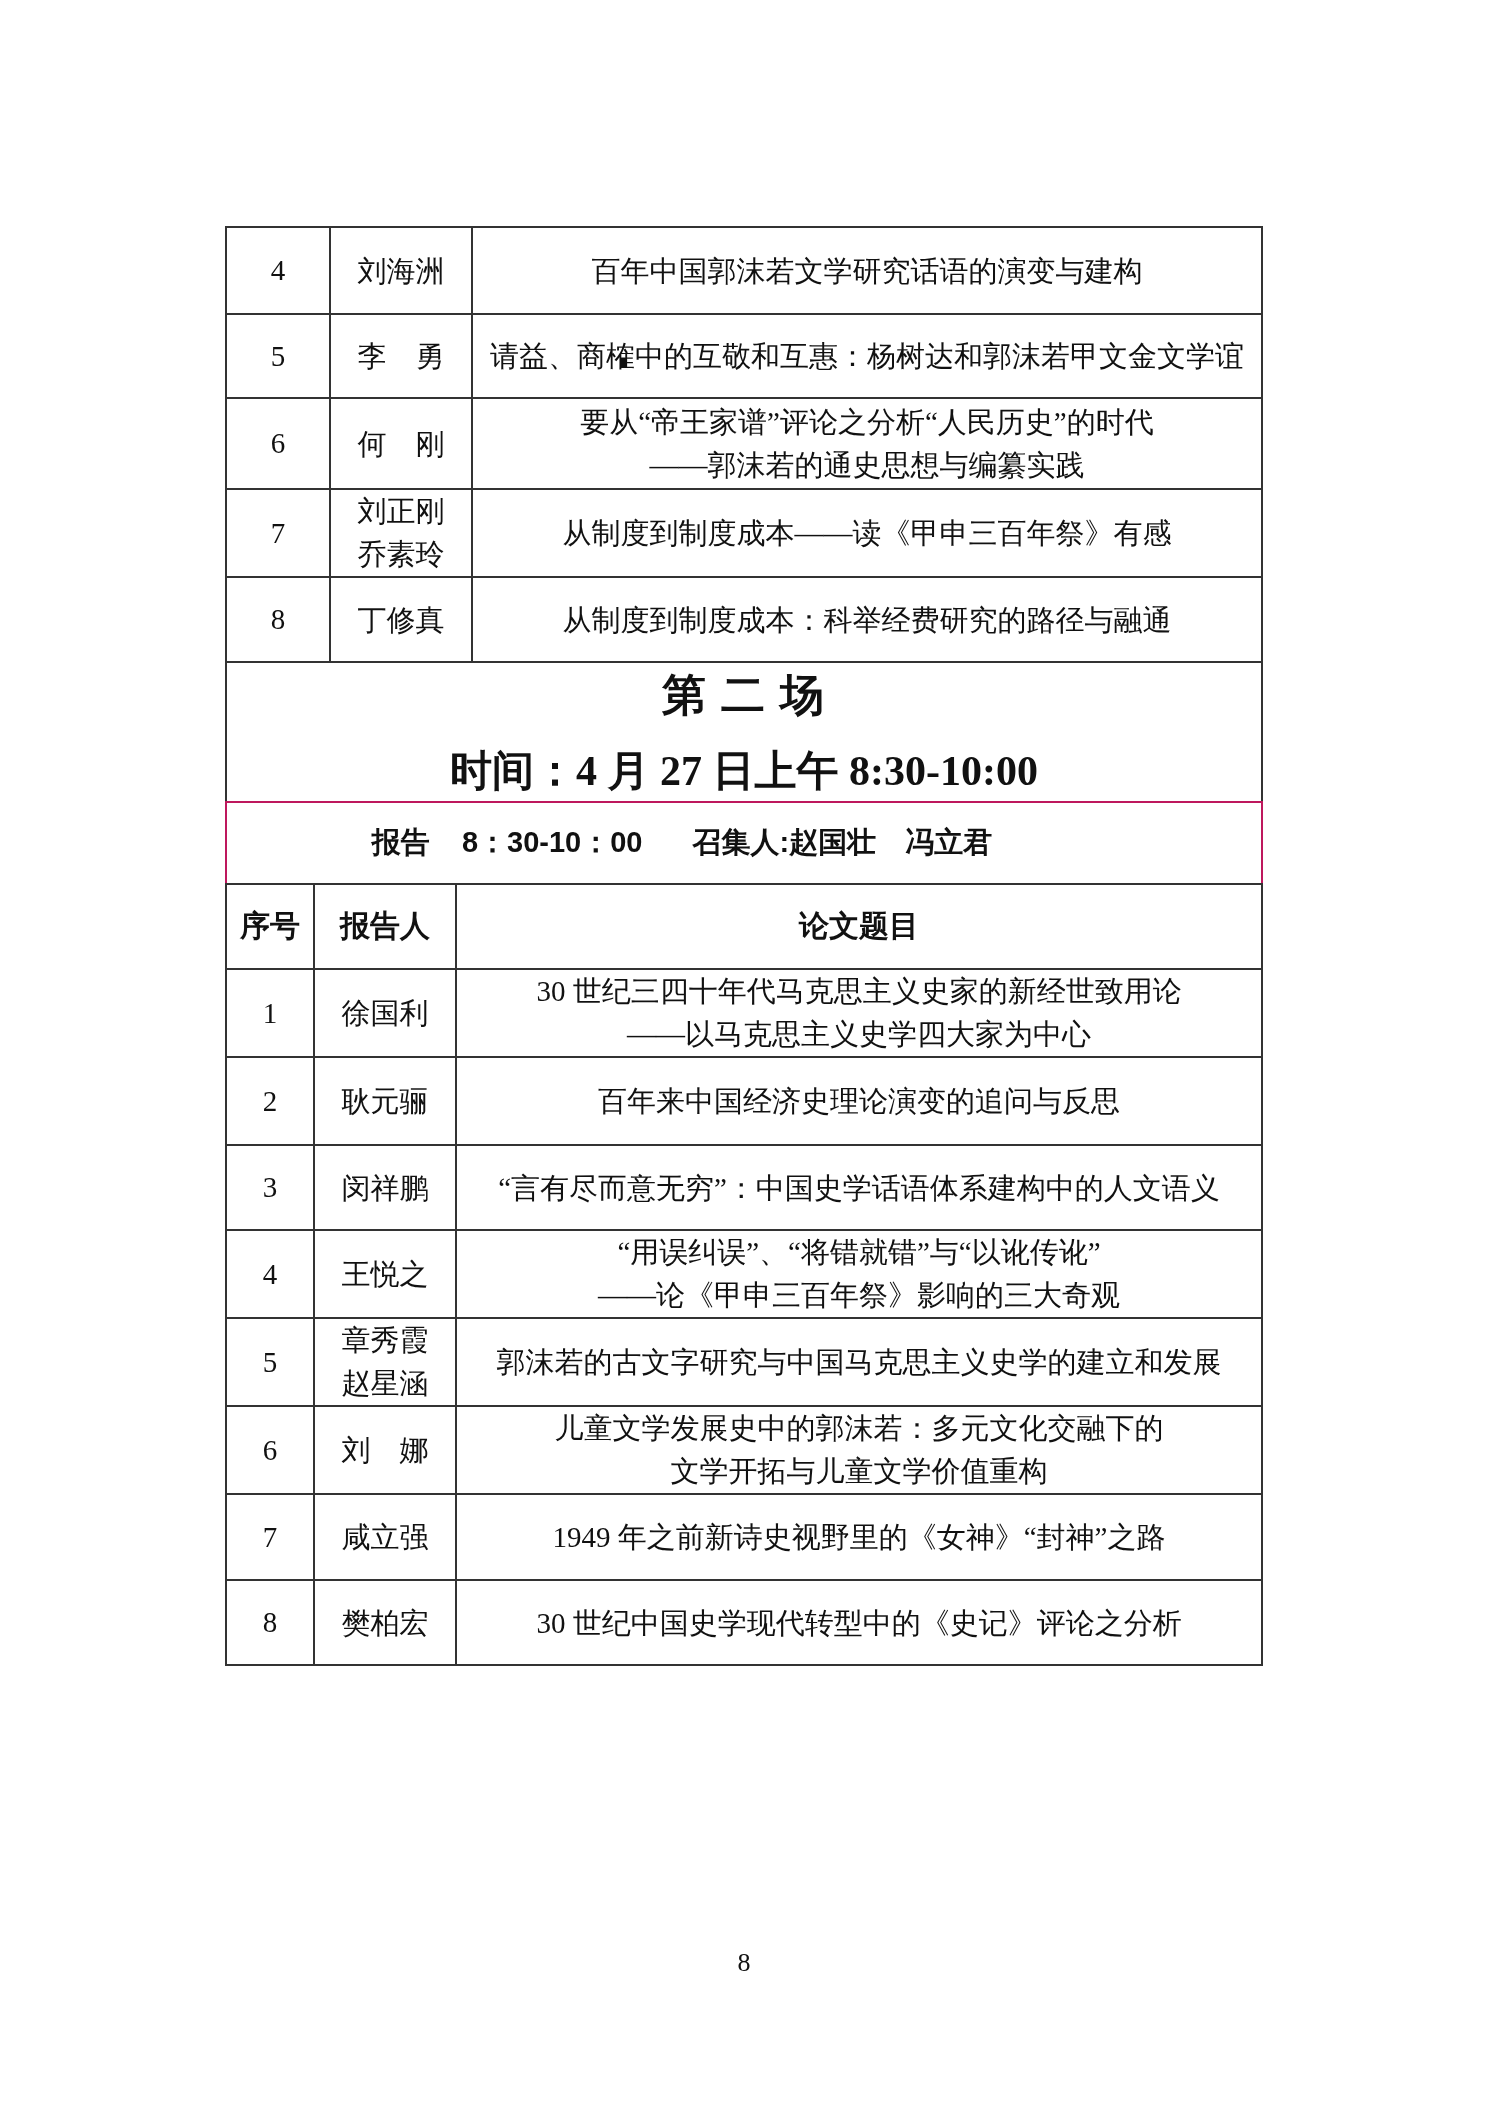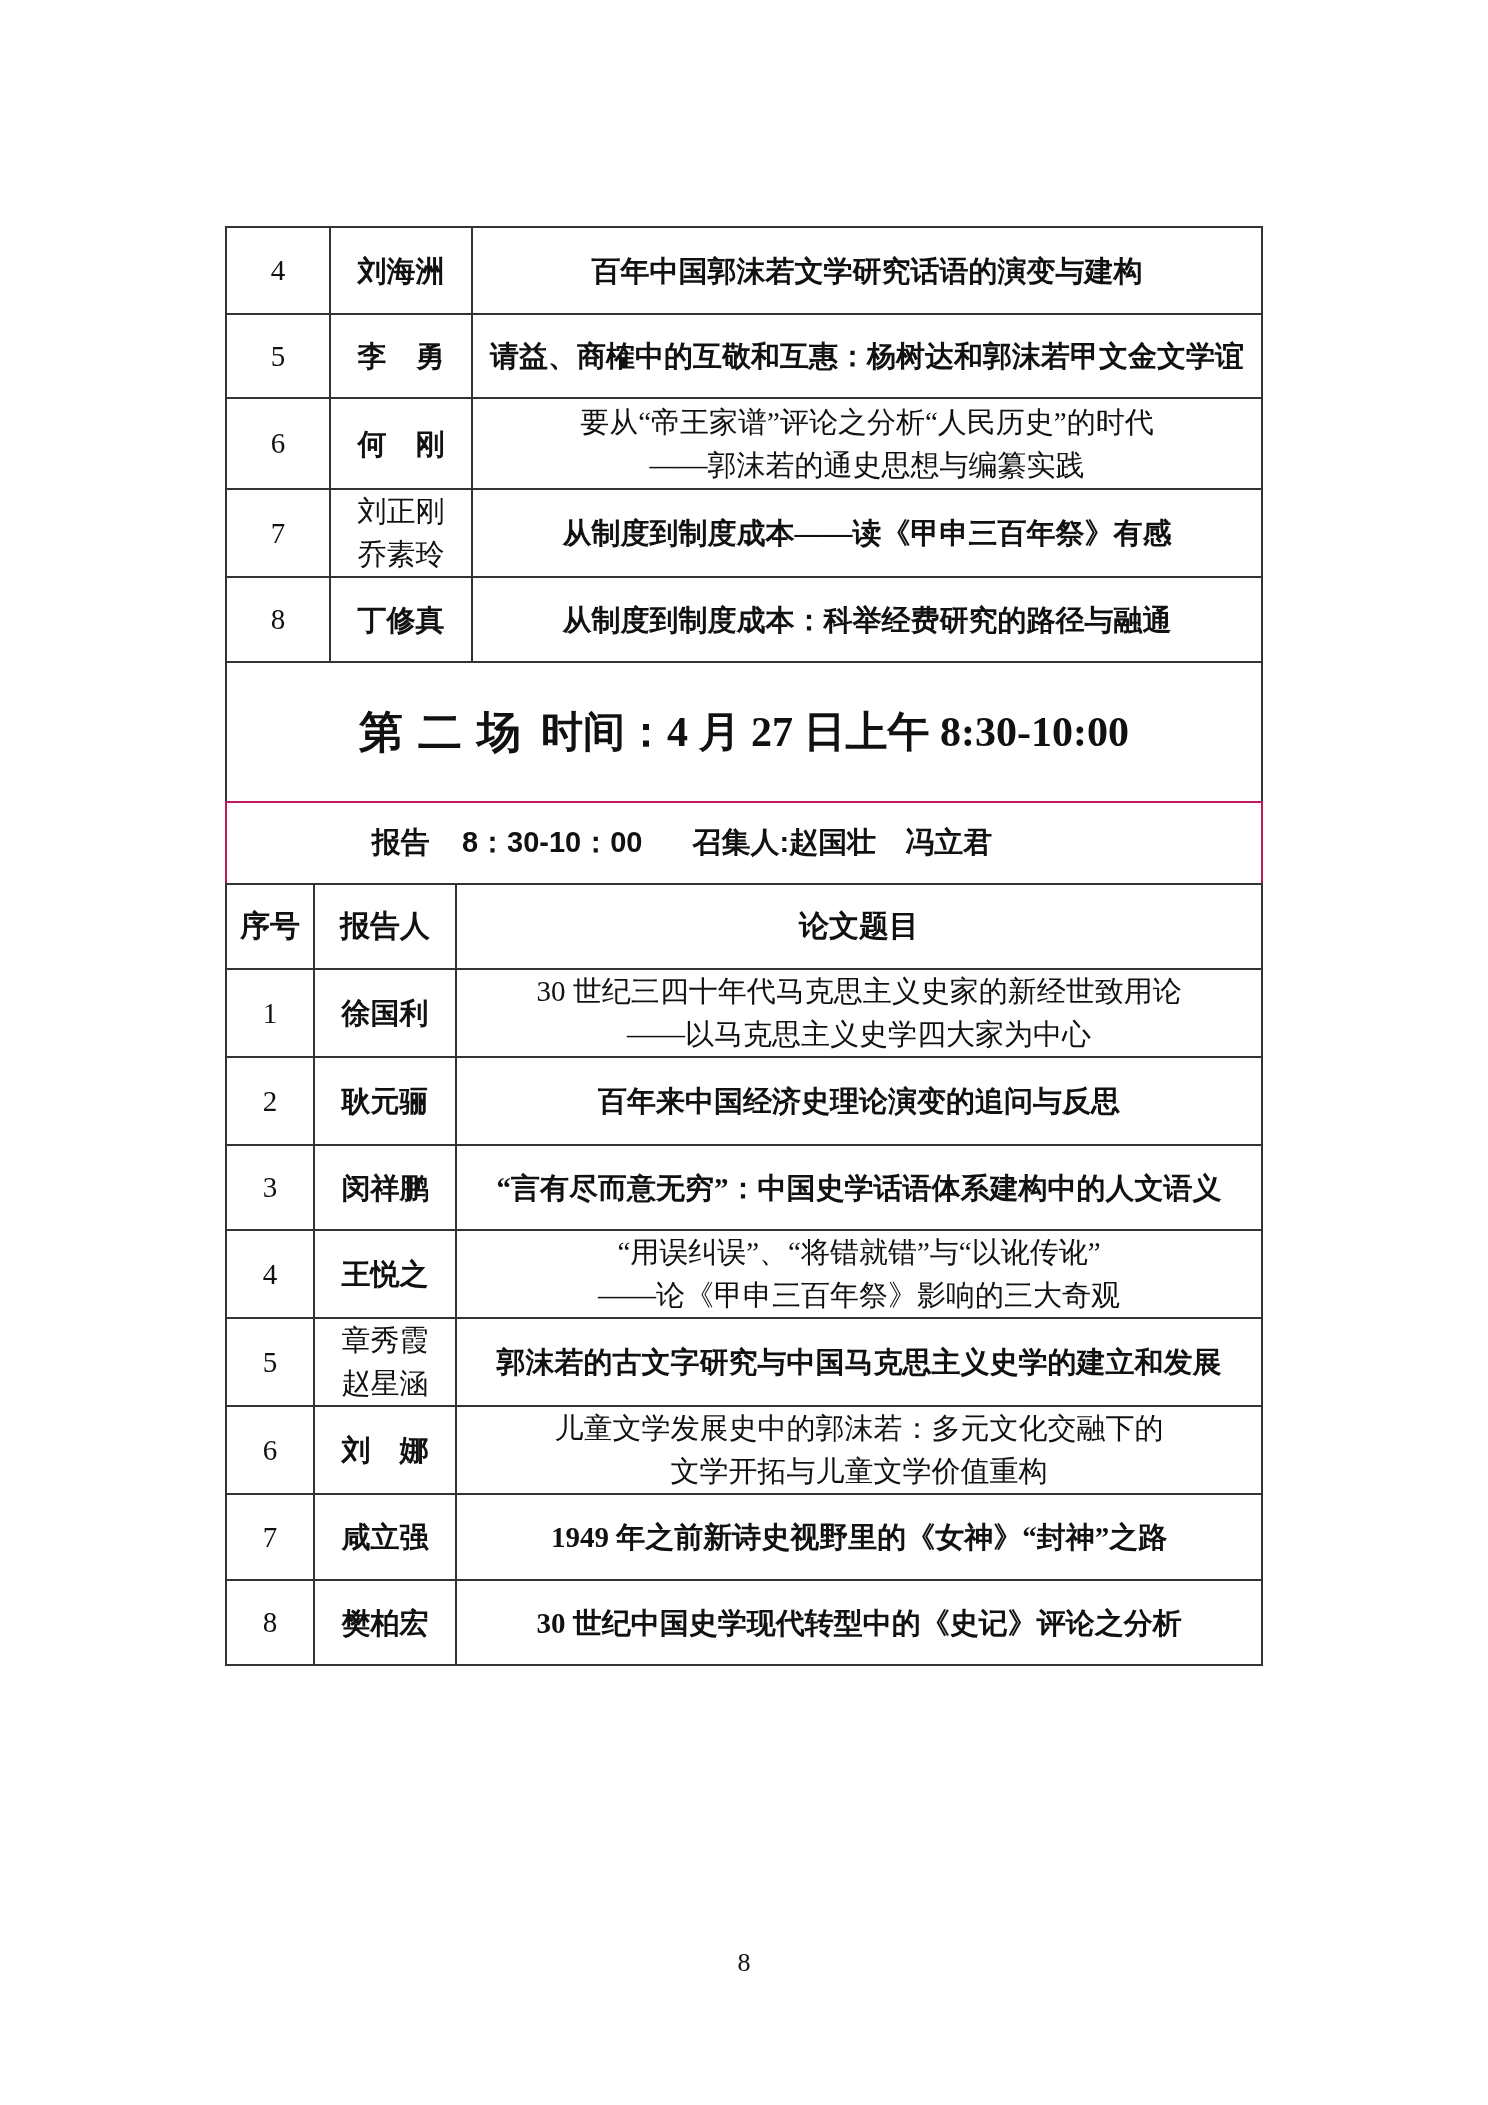--- a/index.html
+++ b/index.html
@@ -9,25 +9,25 @@
   }
   .doc{position:absolute;left:225px;top:226px;width:1038px;}
   table{width:100%;border-collapse:collapse;table-layout:fixed;}
   td{border:2px solid #333333;padding:0;text-align:center;vertical-align:middle;
      font-size:29px;color:#111111;overflow:hidden;}
   .t1 .col-no{width:104px;}
   .t1 .col-sp{width:142px;}
   .t2 .col-no{width:88px;}
   .t2 .col-sp{width:142px;}
   .line{line-height:43px;}
-  td .single{line-height:36px;font-weight:bold;}
+  td .single{line-height:36px;}
   
   .session{
     border:2px solid #333333;margin-top:-2px;height:142px;box-sizing:border-box;
-    display:flex;flex-direction:row;align-items:center;justify-content:center;
+    display:flex;flex-direction:column;align-items:center;justify-content:center;
     gap:18px;background:#ffffff;
   }
   .session-title{font-size:44px;font-weight:bold;letter-spacing:2px;}
   .session-time{font-size:42px;font-weight:bold;}
   
   .report{
     border:2px solid #be185d;margin-top:-2px;height:84px;box-sizing:border-box;
     display:flex;align-items:center;justify-content:center;
     font-family:"Liberation Sans","DejaVu Sans",sans-serif;
     font-weight:bold;font-size:29px;

